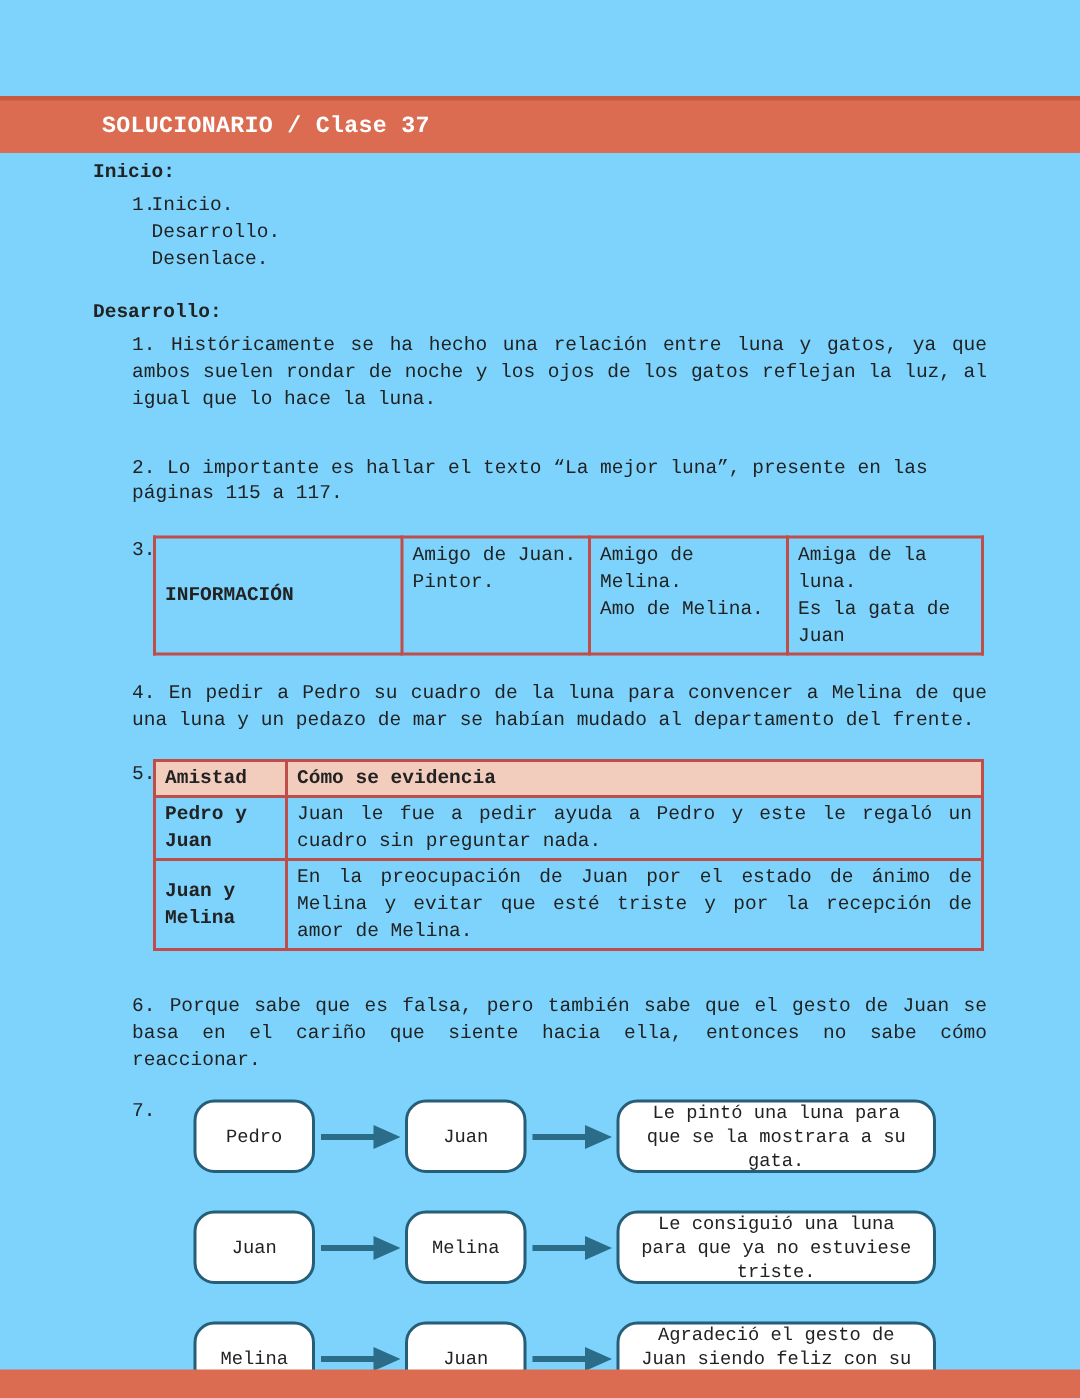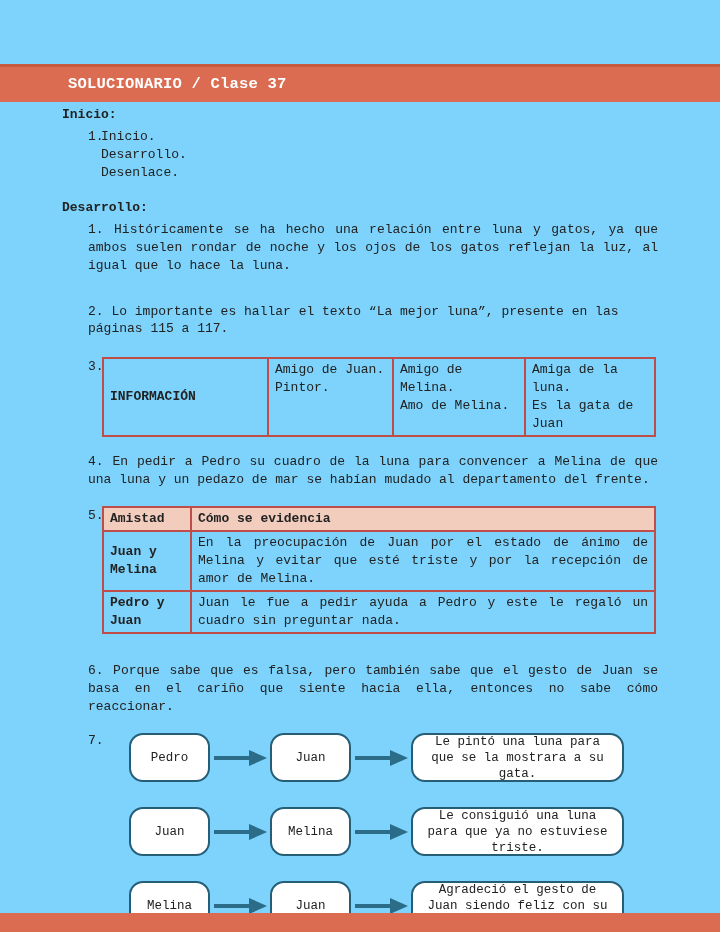--- a/index.html
+++ b/index.html
@@ -148,26 +148,26 @@
         <colgroup>
             <col style="width:88px">
             <col style="width:464px">
           </colgroup>
         <tbody>
           <tr>
             <th>Amistad</th>
             <th>Cómo se evidencia</th>
           </tr>
           <tr>
+            <td class="rowlabel">Pedro y Juan</td>
+            <td class="just-cell">Juan le fue a pedir ayuda a Pedro y este le regaló un cuadro sin preguntar nada.</td>
+          </tr>
+          <tr>
             <td class="rowlabel">Juan y Melina</td>
             <td class="just-cell">En la preocupación de Juan por el estado de ánimo de Melina y evitar que esté triste y por la recepción de amor de Melina.</td>
-          </tr>
-          <tr>
-            <td class="rowlabel">Pedro y Juan</td>
-            <td class="just-cell">Juan le fue a pedir ayuda a Pedro y este le regaló un cuadro sin preguntar nada.</td>
           </tr>
         </tbody>
       </table>
     </div>
 
     <p class="indent just" style="margin-top:28px;">6. Porque sabe que es falsa, pero también sabe que el gesto de Juan se basa en el cariño que siente hacia ella, entonces no sabe cómo reaccionar.</p>
 
     <div class="item-row" style="margin-top:16px;">
       <span class="item-num">7.</span>
       <div class="diagram">

